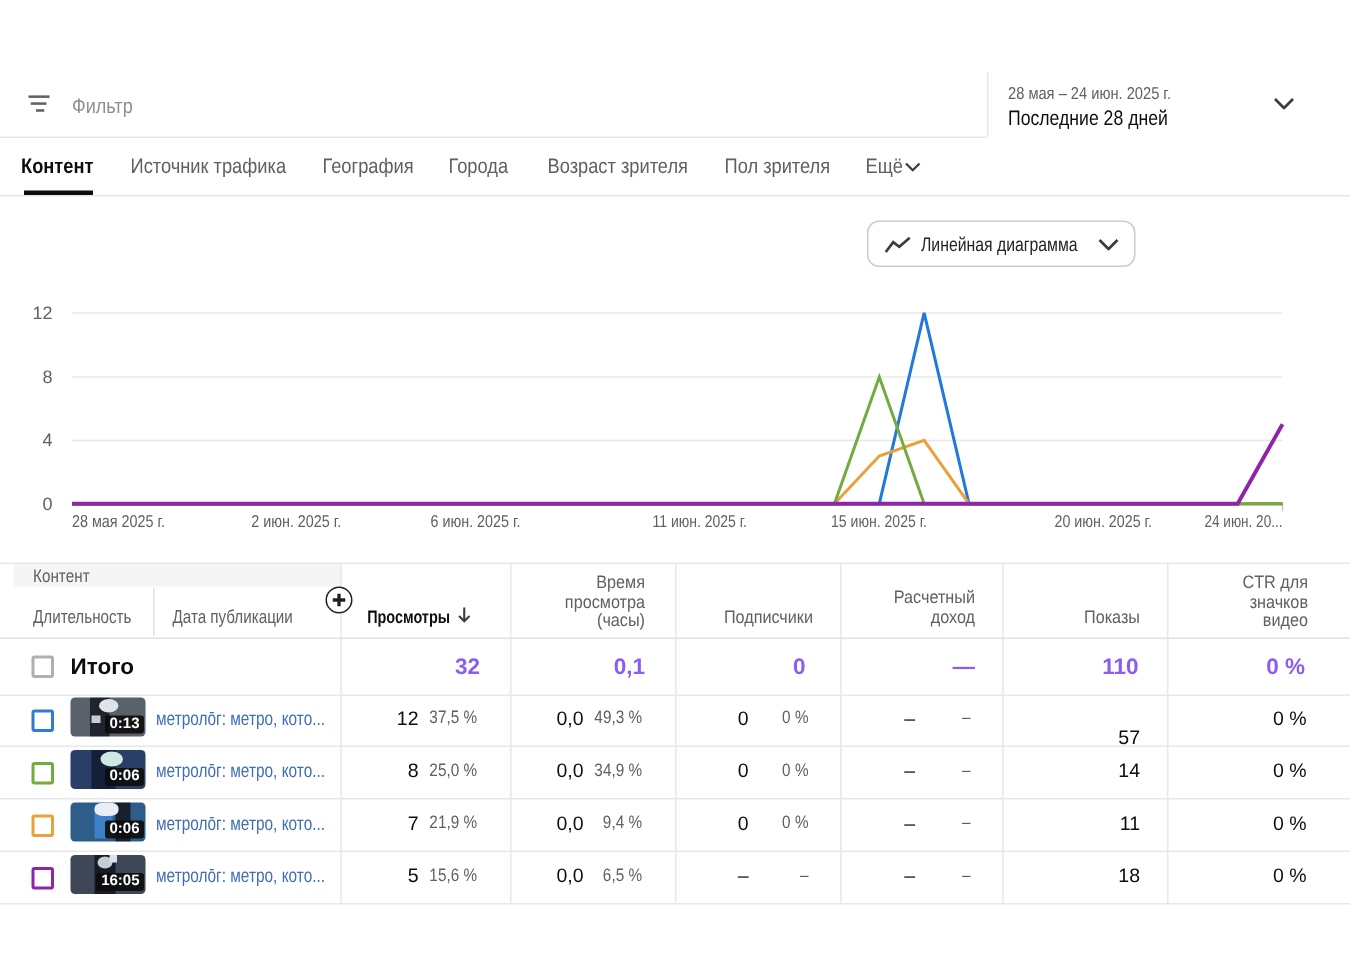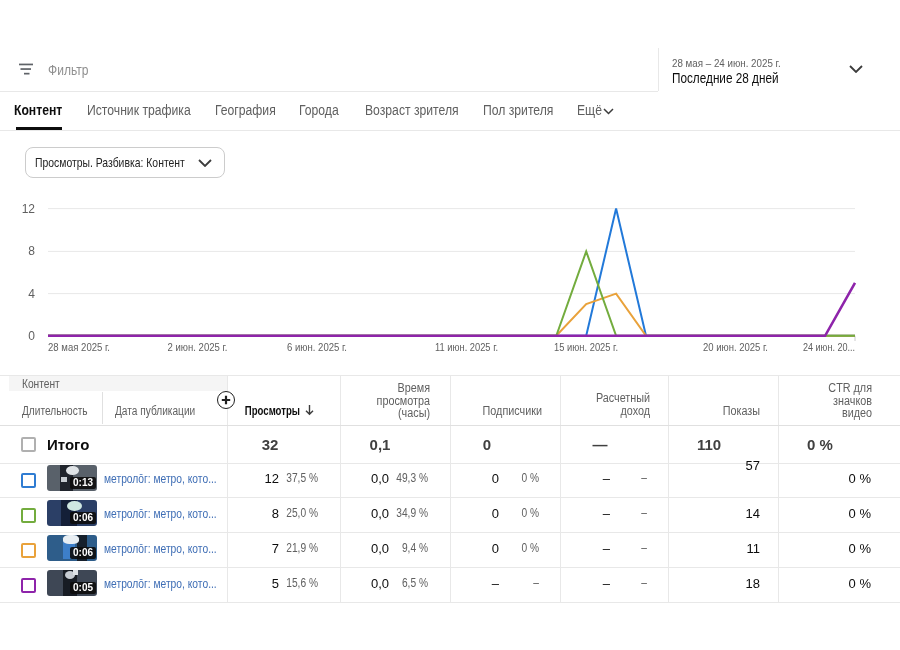--- a/index.html
+++ b/index.html
@@ -6,21 +6,21 @@
 html,body { width:900px; height:650px; background:#fff; font-family:"Liberation Sans", sans-serif; overflow:hidden; }
 #page { position:relative; width:900px; height:650px; background:#fff; }
 .abs { position:absolute; }
 .hline { position:absolute; height:1px; background:#e8e8e8; }
 .vline { position:absolute; width:1px; background:#e8e8e8; }
 .tab { position:absolute; top:102px; font-size:14px; color:#606060; white-space:nowrap; transform:scaleX(.87); transform-origin:0 50%; }
 .btn { position:absolute; top:147px; height:31px; border:1px solid #ccc; border-radius:8px; background:#fff; }
 .btxt { position:absolute; top:7px; font-size:13px; color:#232323; white-space:nowrap; transform:scaleX(.8); transform-origin:0 50%; }
 .num { position:absolute; text-align:right; font-size:13px; color:#0d0d0d; }
 .pct { position:absolute; text-align:right; font-size:12px; color:#606060; transform:scaleX(.85); transform-origin:100% 50%; }
-.tot { position:absolute; text-align:center; font-size:15px; font-weight:bold; color:#404040; }
+.tot { position:absolute; text-align:right; font-size:15px; font-weight:bold; color:#8b5cf6; }
 .cb { position:absolute; width:15px; height:15px; border-radius:2px; background:#fff; }
 .thumb { position:absolute; width:50px; height:26px; border-radius:3px; overflow:hidden; }
 .badge { position:absolute; right:1px; bottom:2px; background:rgba(12,12,12,.9); color:#fff; font-size:10px; font-weight:bold; padding:0px 3px 1px; border-radius:2px; }
 .title { position:absolute; left:104px; font-size:13px; color:#3f6eb5; white-space:nowrap; transform:scaleX(.79); transform-origin:0 50%; }
 .hdr3 { position:absolute; text-align:right; font-size:12px; color:#606060; line-height:12.5px; transform:scaleX(.9); transform-origin:100% 50%; }
 .chev { position:absolute; }
 </style>
 </head>
 <body>
 <div id="page">
@@ -46,23 +46,26 @@
   <div class="tab" style="left:299px;">Города</div>
   <div class="tab" style="left:365px;">Возраст зрителя</div>
   <div class="tab" style="left:483px;">Пол зрителя</div>
   <div class="tab" style="left:577px;">Ещё</div>
   <svg class="abs" style="left:603px; top:108px;" width="11" height="7" viewBox="0 0 11 7">
     <path d="M1 1 L5.5 5.5 L10 1" fill="none" stroke="#3c3c3c" stroke-width="1.5"></path>
   </svg>
   <div class="abs" style="left:16px; top:127px; width:46px; height:3px; background:#0d0d0d;"></div>
   <div class="hline" style="left:0; top:130px; width:900px;"></div>
 
-  <div class="btn" style="left:25px; width:200px;">
-    <div class="btxt" style="left:9px;">Просмотры. Разбивка: Контент</div>
-    <svg class="chev" style="left:172px; top:11px;" width="14" height="8" viewBox="0 0 14 8">
+  <div class="btn" style="left:578px; width:179px;">
+    <svg class="chev" style="left:10px; top:9px;" width="19" height="13" viewBox="0 0 19 13">
+        <path d="M1.5 11 L6.5 4.5 L10.5 7.5 L17.5 1.5" fill="none" stroke="#3c3c3c" stroke-width="1.8"></path>
+      </svg>
+    <div class="btxt" style="left:35px; transform:scaleX(.81);">Линейная диаграмма</div>
+    <svg class="chev" style="left:153px; top:11px;" width="14" height="8" viewBox="0 0 14 8">
         <path d="M1 1 L7 7 L13 1" fill="none" stroke="#3c3c3c" stroke-width="1.8"></path>
       </svg>
   </div>
 
   <svg class="abs" style="left:0; top:195px;" width="900" height="165" viewBox="0 0 900 165">
     <line x1="48" y1="13.6" x2="855" y2="13.6" stroke="#e8e8e8" stroke-width="1"></line>
     <line x1="48" y1="56.4" x2="855" y2="56.4" stroke="#e8e8e8" stroke-width="1"></line>
     <line x1="48" y1="98.6" x2="855" y2="98.6" stroke="#e8e8e8" stroke-width="1"></line>
     <line x1="48" y1="140.8" x2="855" y2="140.8" stroke="#e8e8e8" stroke-width="1"></line>
     <line x1="855" y1="140.8" x2="855" y2="146" stroke="#cccccc" stroke-width="1"></line>
@@ -135,21 +138,21 @@
   </div>
   <div class="title" style="top:471px;">метролōг: метро, кото...</div>
   <div class="num" style="left:179px; top:471px; width:100px;">12</div>
   <div class="pct" style="left:218px; top:471px; width:100px;">37,5 %</div>
   <div class="num" style="left:289px; top:471px; width:100px;">0,0</div>
   <div class="pct" style="left:328px; top:471px; width:100px;">49,3 %</div>
   <div class="num" style="left:399px; top:471px; width:100px;">0</div>
   <div class="pct" style="left:439px; top:471px; width:100px;">0 %</div>
   <div class="num" style="left:510px; top:471px; width:100px;">–</div>
   <div class="pct" style="left:547px; top:471px; width:100px;">–</div>
-  <div class="num" style="left:660px; top:458px; width:100px;">57</div>
+  <div class="num" style="left:660px; top:484px; width:100px;">57</div>
   <div class="num" style="left:771px; top:471px; width:100px;">0 %</div>
   <div class="hline" style="left:0; top:497px; width:900px;"></div>
 
   <div class="cb" style="left:21px; top:508px; border:2px solid #73ac3e;"></div>
   <div class="thumb" style="left:47px; top:500px; background:#2b3f66;">
     <div style="position:absolute; left:14px; top:0; width:16px; height:26px; background:#141f38;"></div>
     <div style="position:absolute; left:20px; top:1px; width:15px; height:10px; background:#cfe8e2; border-radius:50%;"></div>
     <div class="badge">0:06</div>
   </div>
   <div class="title" style="top:506px;">метролōг: метро, кото...</div>
@@ -183,21 +186,21 @@
   <div class="pct" style="left:547px; top:541px; width:100px;">–</div>
   <div class="num" style="left:660px; top:541px; width:100px;">11</div>
   <div class="num" style="left:771px; top:541px; width:100px;">0 %</div>
   <div class="hline" style="left:0; top:567px; width:900px;"></div>
 
   <div class="cb" style="left:21px; top:578px; border:2px solid #8e24aa;"></div>
   <div class="thumb" style="left:47px; top:570px; background:#3e4755;">
     <div style="position:absolute; left:16px; top:0; width:14px; height:26px; background:#171c24;"></div>
     <div style="position:absolute; left:18px; top:1px; width:10px; height:8px; background:#c6ccd3; border-radius:50%;"></div>
     <div style="position:absolute; left:26px; top:0px; width:5px; height:5px; background:#dde2e7;"></div>
-    <div class="badge">0:05</div>
+    <div class="badge">16:05</div>
   </div>
   <div class="title" style="top:576px;">метролōг: метро, кото...</div>
   <div class="num" style="left:179px; top:576px; width:100px;">5</div>
   <div class="pct" style="left:218px; top:576px; width:100px;">15,6 %</div>
   <div class="num" style="left:289px; top:576px; width:100px;">0,0</div>
   <div class="pct" style="left:328px; top:576px; width:100px;">6,5 %</div>
   <div class="num" style="left:399px; top:576px; width:100px;">–</div>
   <div class="pct" style="left:439px; top:576px; width:100px;">–</div>
   <div class="num" style="left:510px; top:576px; width:100px;">–</div>
   <div class="pct" style="left:547px; top:576px; width:100px;">–</div>

